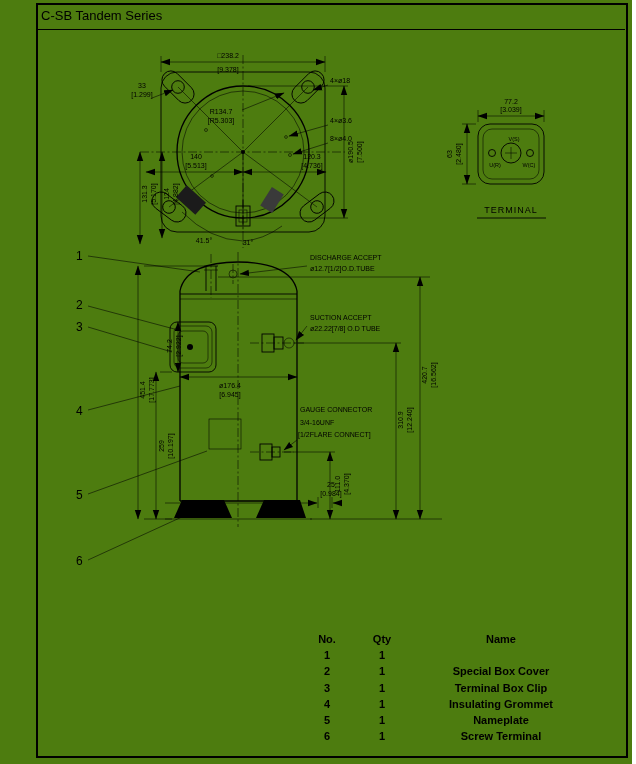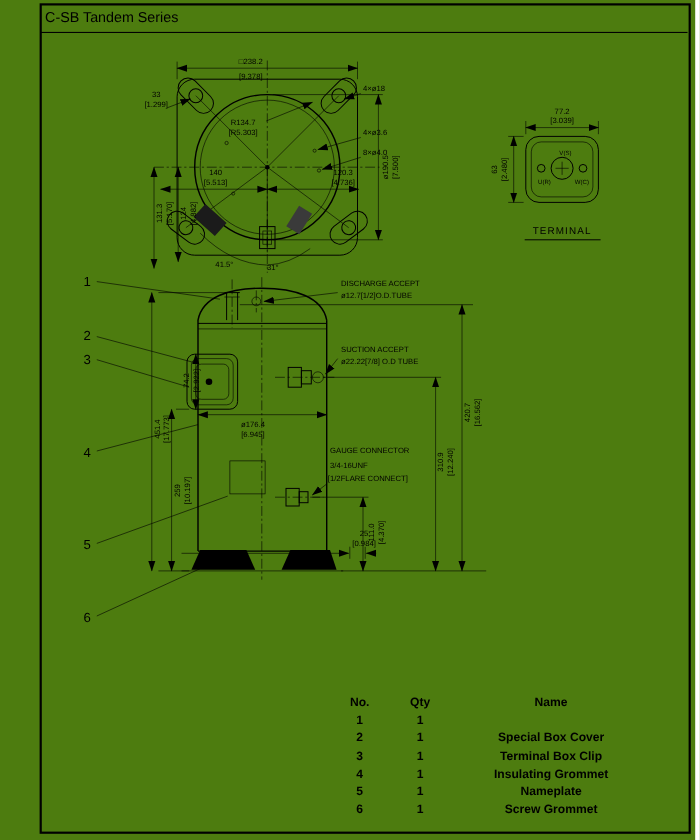--- a/index.html
+++ b/index.html
@@ -351,16 +351,16 @@
       <span>Insulating  Grommet</span>
     </div>
     <div class="tr">
       <span>5</span>
       <span>1</span>
       <span>Nameplate</span>
     </div>
     <div class="tr">
       <span>6</span>
       <span>1</span>
-      <span>Screw Grommet</span>
+      <span>Screw Terminal</span>
     </div>
   </div>
 </div>
 
 </body></html>

